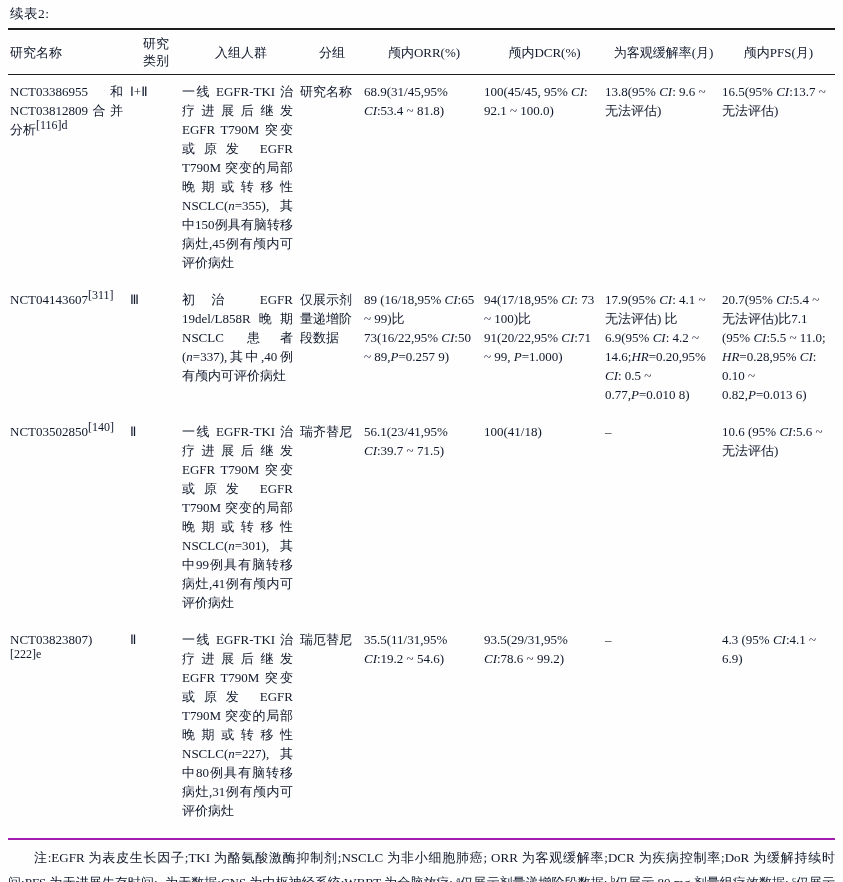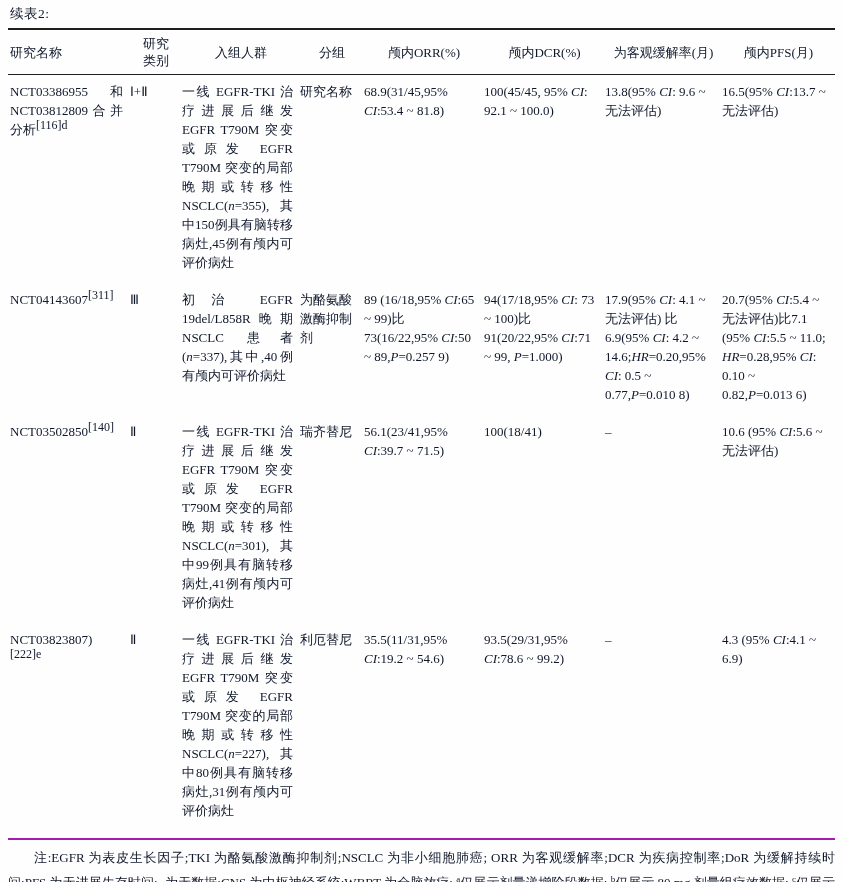--- a/index.html
+++ b/index.html
@@ -113,43 +113,43 @@
         <td class="c-stat">68.9(31/45,95% <i>CI</i>:53.4 ~ 81.8)</td>
         <td class="c-stat">100(45/45, 95% <i>CI</i>: 92.1 ~ 100.0)</td>
         <td class="c-stat">13.8(95% <i>CI</i>: 9.6 ~ 无法评估)</td>
         <td class="c-stat">16.5(95% <i>CI</i>:13.7 ~ 无法评估)</td>
       </tr>
 
       <tr>
         <td class="c-study"><span>NCT04143607</span><sup>[311]</sup></td>
         <td class="c-cat">Ⅲ</td>
         <td class="c-pop">初治 EGFR 19del/L858R晚期NSCLC 患者(<i>n</i>=337),其中,40例有颅内可评价病灶</td>
-        <td class="c-group">为酪氨酸激酶抑制剂</td>
+        <td class="c-group">仅展示剂量递增阶段数据</td>
         <td class="c-stat">89 (16/18,95% <i>CI</i>:65 ~ 99)比 73(16/22,95% <i>CI</i>:50 ~ 89,<i>P</i>=0.257 9)</td>
         <td class="c-stat">94(17/18,95% <i>CI</i>: 73 ~ 100)比91(20/22,95% <i>CI</i>:71 ~ 99, <i>P</i>=1.000)</td>
         <td class="c-stat">17.9(95% <i>CI</i>: 4.1 ~ 无法评估) 比6.9(95% <i>CI</i>: 4.2 ~ 14.6;<i>HR</i>=0.20,95% <i>CI</i>: 0.5 ~ 0.77,<i>P</i>=0.010 8)</td>
         <td class="c-stat">20.7(95% <i>CI</i>:5.4 ~ 无法评估)比7.1 (95% <i>CI</i>:5.5 ~ 11.0; <i>HR</i>=0.28,95% <i>CI</i>: 0.10 ~ 0.82,<i>P</i>=0.013 6)</td>
       </tr>
 
       <tr>
         <td class="c-study"><span>NCT03502850</span><sup>[140]</sup></td>
         <td class="c-cat">Ⅱ</td>
         <td class="c-pop">一线 EGFR-TKI 治疗进展后继发 EGFR T790M 突变或原发 EGFR T790M 突变的局部晚期或转移性 NSCLC(<i>n</i>=301),其中99例具有脑转移病灶,41例有颅内可评价病灶</td>
         <td class="c-group">瑞齐替尼</td>
         <td class="c-stat">56.1(23/41,95% <i>CI</i>:39.7 ~ 71.5)</td>
-        <td class="c-stat">100(18/41)</td>
+        <td class="c-stat">100(41/18)</td>
         <td class="c-stat">–</td>
         <td class="c-stat">10.6 (95% <i>CI</i>:5.6 ~ 无法评估)</td>
       </tr>
 
       <tr class="row-last">
         <td class="c-study"><span>NCT03823807)</span><sup>[222]e</sup></td>
         <td class="c-cat">Ⅱ</td>
         <td class="c-pop">一线 EGFR-TKI 治疗进展后继发 EGFR T790M 突变或原发 EGFR T790M 突变的局部晚期或转移性 NSCLC(<i>n</i>=227),其中80例具有脑转移病灶,31例有颅内可评价病灶</td>
-        <td class="c-group">利厄替尼</td>
+        <td class="c-group">瑞厄替尼</td>
         <td class="c-stat">35.5(11/31,95% <i>CI</i>:19.2 ~ 54.6)</td>
         <td class="c-stat">93.5(29/31,95% <i>CI</i>:78.6 ~ 99.2)</td>
         <td class="c-stat">–</td>
         <td class="c-stat">4.3 (95% <i>CI</i>:4.1 ~ 6.9)</td>
       </tr>
 
     </tbody>
   </table>
 
   <p class="footnote"><span>注:EGFR 为表皮生长因子;TKI 为酪氨酸激酶抑制剂;NSCLC 为非小细胞肺癌; ORR 为客观缓解率;DCR 为疾病控制率;DoR 为缓解持续时间;PFS 为无进展生存时间; -为无数据;CNS 为中枢神经系统;WBRT 为全脑放疗; </span><sup>a</sup><span>仅展示剂量递增阶段数据; </span><sup>b</sup><span>仅展示 80 mg 剂量组疗效数据; </span><sup>c</sup><span>仅展示 75 ~ 100 mg 剂量组疗效数据; </span></p>

